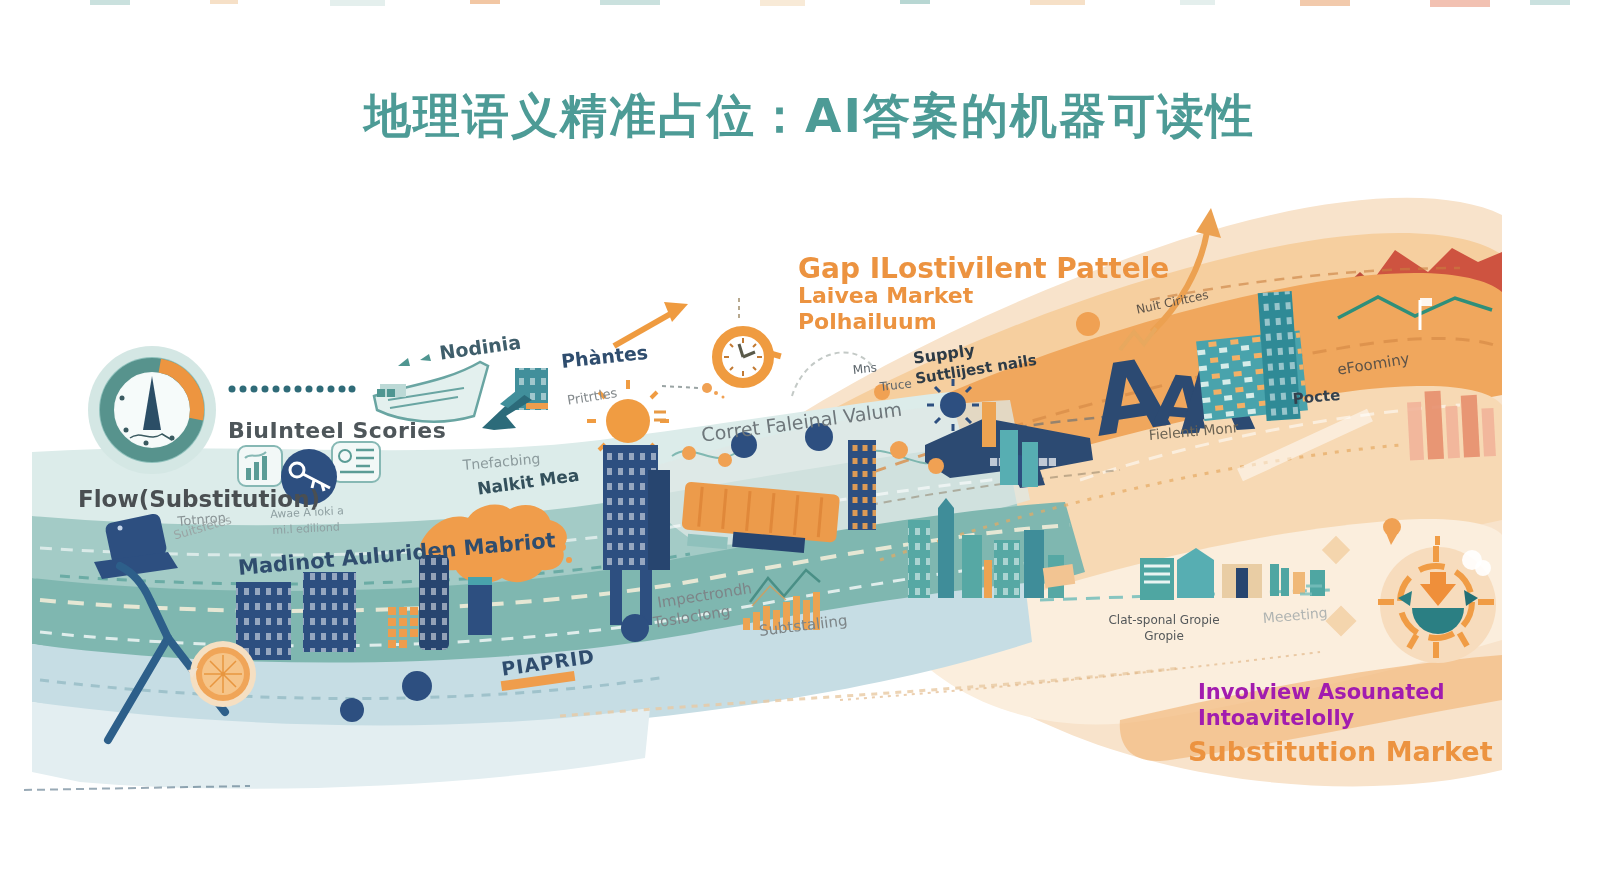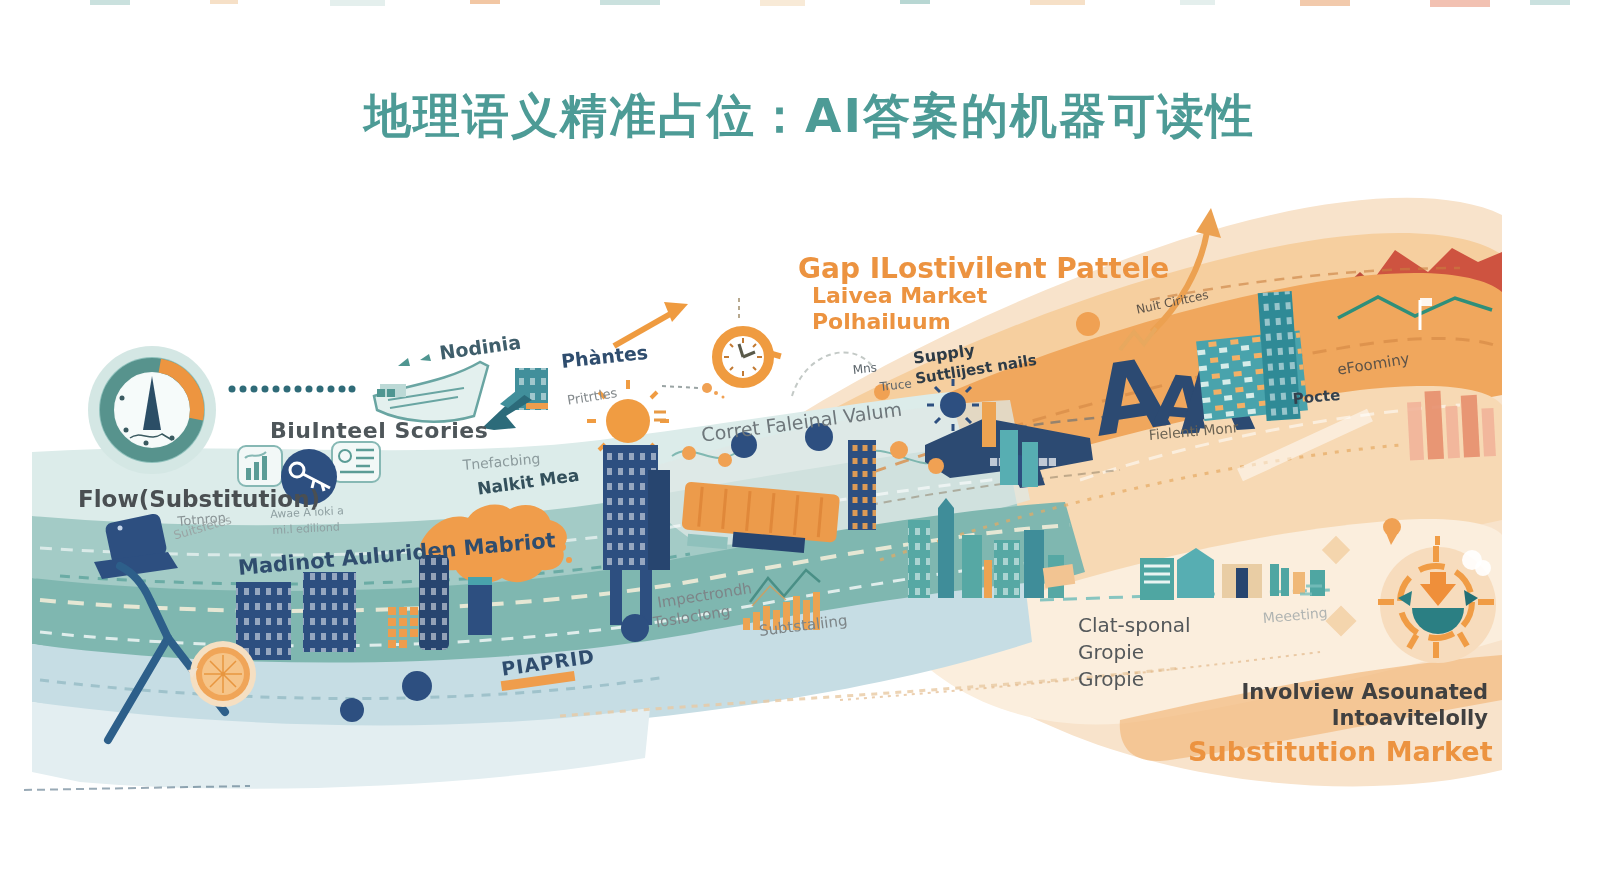--- a/index.html
+++ b/index.html
@@ -3,51 +3,51 @@
 <meta charset="utf-8">
 <style>
   html,body{margin:0;padding:0;background:#ffffff;}
   #canvas{position:relative;width:1600px;height:896px;background:#ffffff;overflow:hidden;
           font-family:"DejaVu Sans",sans-serif;}
   #art{position:absolute;left:0;top:0;z-index:1;}
   .lbl{position:absolute;z-index:2;white-space:nowrap;transform-origin:left top;}
   #page-title{position:absolute;left:0;right:0;top:54px;z-index:2;text-align:center;
               font-size:47px;font-weight:600;color:#4d9b96;letter-spacing:2px;margin-left:19px;}
   #lbl-lh{left:64px;top:240px;font-size:30px;font-weight:800;color:#72b1ac;letter-spacing:1.5px;line-height:1.5;}
-  #lbl-biuinteel{left:228px;top:418px;font-size:22px;font-weight:700;color:#4e565a;letter-spacing:.5px;margin-left:42px;}
+  #lbl-biuinteel{left:228px;top:418px;font-size:22px;font-weight:700;color:#4e565a;letter-spacing:.5px;}
   #lbl-flow{left:78px;top:486px;font-size:23px;font-weight:600;color:#4a4f52;}
   #lbl-totnron{left:177px;top:514px;font-size:13px;color:#8a9496;transform:rotate(-5deg);}
   #lbl-suitsfetes{left:172px;top:529px;font-size:12px;color:#9aa4a4;transform:rotate(-16deg);}
   #lbl-awae{left:270px;top:508px;font-size:11px;color:#8fa0a2;transform:rotate(-3deg);}
   #lbl-ediliond{left:272px;top:524px;font-size:11px;color:#8fa0a2;transform:rotate(-3deg);}
   #lbl-nodinia{left:438px;top:342px;font-size:19px;font-weight:700;color:#3f5e6b;transform:rotate(-8deg);}
   #lbl-phantes{left:560px;top:350px;font-size:19px;font-weight:700;color:#2f4d6e;transform:rotate(-6deg);}
   #lbl-pritrtles{left:566px;top:393px;font-size:13px;color:#83898c;transform:rotate(-9deg);}
   #lbl-tnefacbing{left:462px;top:457px;font-size:14px;color:#8b9a9c;transform:rotate(-5deg);}
   #lbl-nalkit{left:476px;top:479px;font-size:17px;font-weight:700;color:#33505c;transform:rotate(-8deg);}
   #lbl-madinot{left:237px;top:556px;font-size:21px;font-weight:700;color:#2f4d6e;transform:rotate(-5deg);}
   #lbl-corret{left:700px;top:424px;font-size:19px;color:#6e777b;transform:rotate(-7.5deg);}
   #lbl-gap{left:798px;top:252px;font-size:28px;font-weight:800;color:#ec9340;}
-  #lbl-laivea{left:798px;top:283px;font-size:22px;font-weight:700;color:#ec9340;line-height:1.18;margin-left:14px;}
+  #lbl-laivea{left:798px;top:283px;font-size:22px;font-weight:700;color:#ec9340;line-height:1.18;}
   #lbl-mns{left:852px;top:363px;font-size:12px;color:#5b646a;transform:rotate(-6deg);}
   #lbl-supply{left:912px;top:349px;font-size:16px;font-weight:700;color:#2e3b46;transform:rotate(-8deg);}
   #lbl-truce{left:879px;top:380px;font-size:12px;color:#5b646a;transform:rotate(-6deg);}
   #lbl-suttlijest{left:914px;top:370px;font-size:15px;font-weight:700;color:#2e3b46;transform:rotate(-9deg);}
   #lbl-nuit{left:1135px;top:303px;font-size:12px;color:#5d5348;transform:rotate(-12deg);}
   #lbl-efoominy{left:1336px;top:361px;font-size:15px;color:#5d5348;transform:rotate(-9deg);}
   #lbl-pocte{left:1292px;top:390px;font-size:15px;font-weight:800;color:#33404d;transform:rotate(-5deg);}
   #lbl-fielenti{left:1148px;top:427px;font-size:14px;color:#6b6353;transform:rotate(-5deg);}
   #lbl-impectrondh{left:656px;top:594px;font-size:15px;color:#7d8588;transform:rotate(-9deg);}
   #lbl-tosloclong{left:652px;top:614px;font-size:15px;color:#7d8588;transform:rotate(-9deg);}
   #lbl-subtstaliing{left:758px;top:622px;font-size:15px;color:#7d8588;transform:rotate(-7deg);}
   #lbl-piaprid{left:500px;top:658px;font-size:19px;font-weight:800;color:#2f4d6e;letter-spacing:1px;transform:rotate(-8deg);}
   #piaprid-banner{position:absolute;z-index:1;left:501px;top:676px;width:74px;height:10px;background:#ef9d4c;transform:rotate(-8deg);}
-  #lbl-clat{left:1078px;top:612px;width:172px;text-align:left;font-size:20px;color:#54585a;line-height:1.35;white-space:normal;}
+  #lbl-clat{left:1078px;top:612px;width:172px;text-align:center;font-size:12px;color:#54585a;line-height:1.35;white-space:normal;}
   #lbl-meeting{left:1262px;top:610px;font-size:14px;color:#b0b4b2;transform:rotate(-5deg);}
-  #lbl-involview{left:1198px;top:680px;width:290px;text-align:right;font-size:21px;font-weight:700;color:#404040;line-height:1.22;white-space:normal;}
+  #lbl-involview{left:1198px;top:680px;width:290px;text-align:left;font-size:21px;font-weight:700;color:#a21caf;line-height:1.22;white-space:normal;}
   #lbl-substitution{left:1188px;top:736px;width:300px;text-align:right;font-size:27px;font-weight:800;color:#ec9340;}
 </style>
 </head>
 <body>
 
 <div id="canvas">
 
   <svg id="art" width="1600" height="896" viewBox="0 0 1600 896">
     <defs>
       <pattern id="winW" width="11" height="15" patternUnits="userSpaceOnUse">

